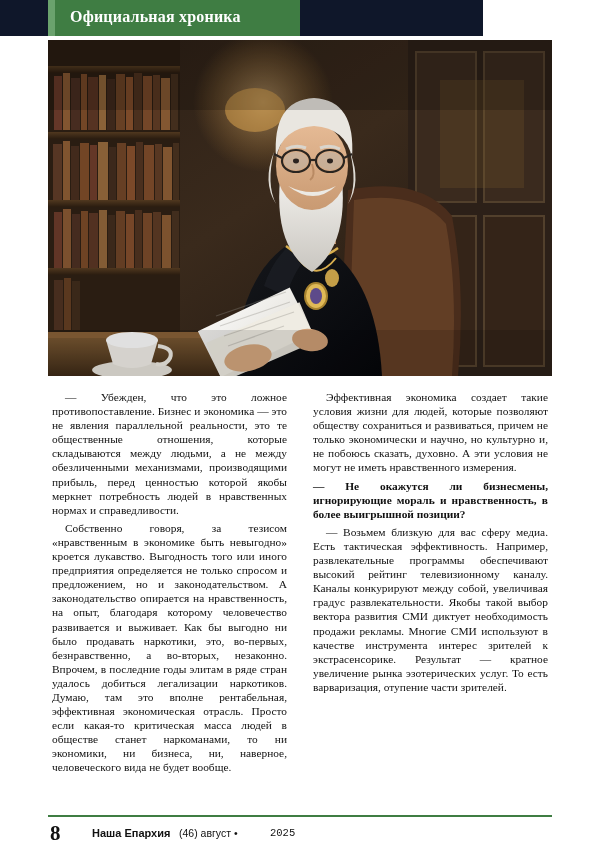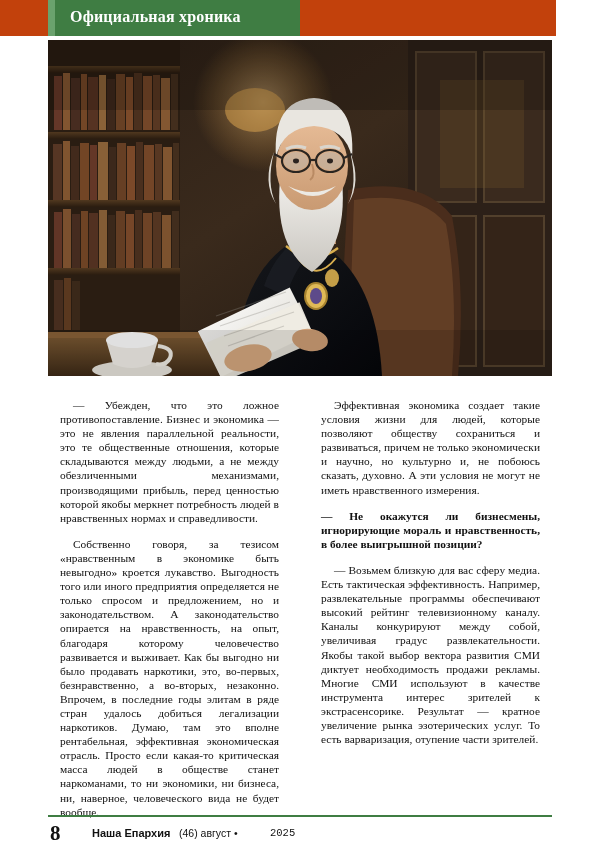--- a/index.html
+++ b/index.html
@@ -13,23 +13,23 @@
     font-family: "Liberation Serif", serif;
     position: relative;
     overflow: hidden;
   }
 
   
   .header-band {
     position: absolute;
     top: 0;
     left: 0;
-    width: 556px;
+    width: 483px;
     height: 36px;
-    background: #c2410c;
+    background: #0f172a;
   }
   .header-green {
     position: absolute;
     top: 0;
     left: 55px;
     width: 245px;
     height: 36px;
     background: #3f7d43;
   }
   .header-green-accent {
@@ -79,21 +79,21 @@
   .col {
     width: 243px;
     font-size: 11.4px;
     line-height: 14.1px;
     text-align: justify;
     text-justify: inter-word;
     color: #111111;
     hyphens: auto;
   }
   .col p {
-    margin: 12px;
+    margin: 4px;
     text-indent: 13px;
   }
   .col p.q {
     text-indent: 0;
   }
   .col p.bold {
     font-weight: bold;
   }
 
   

